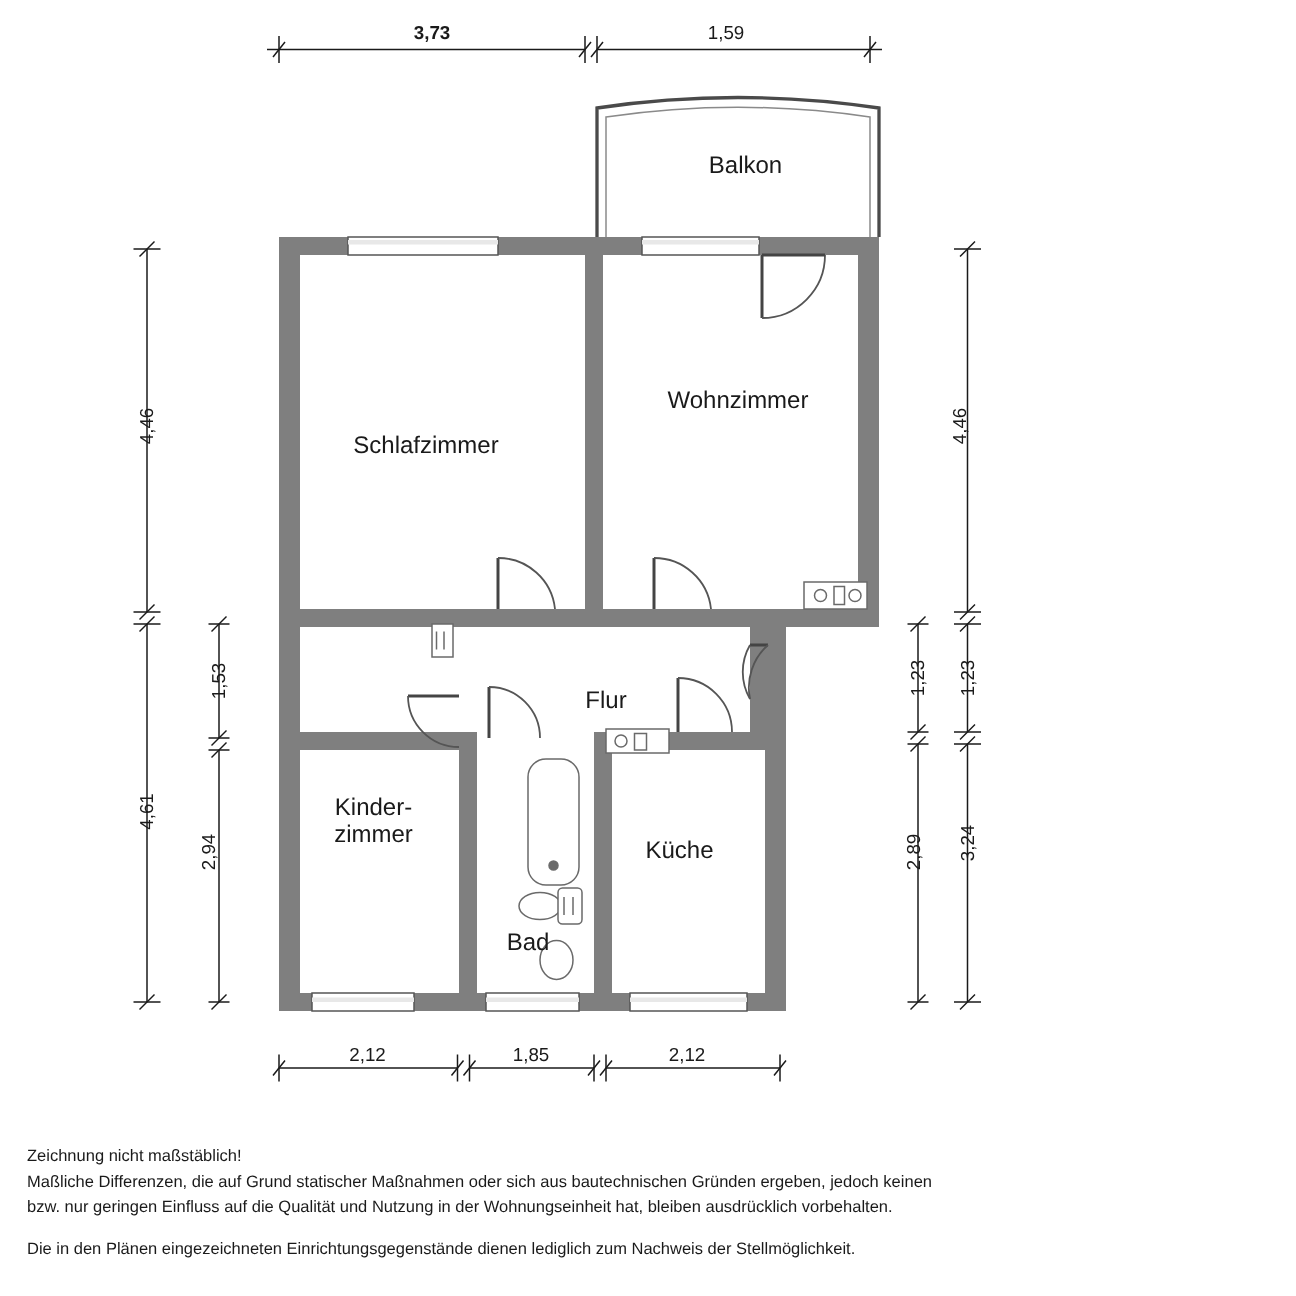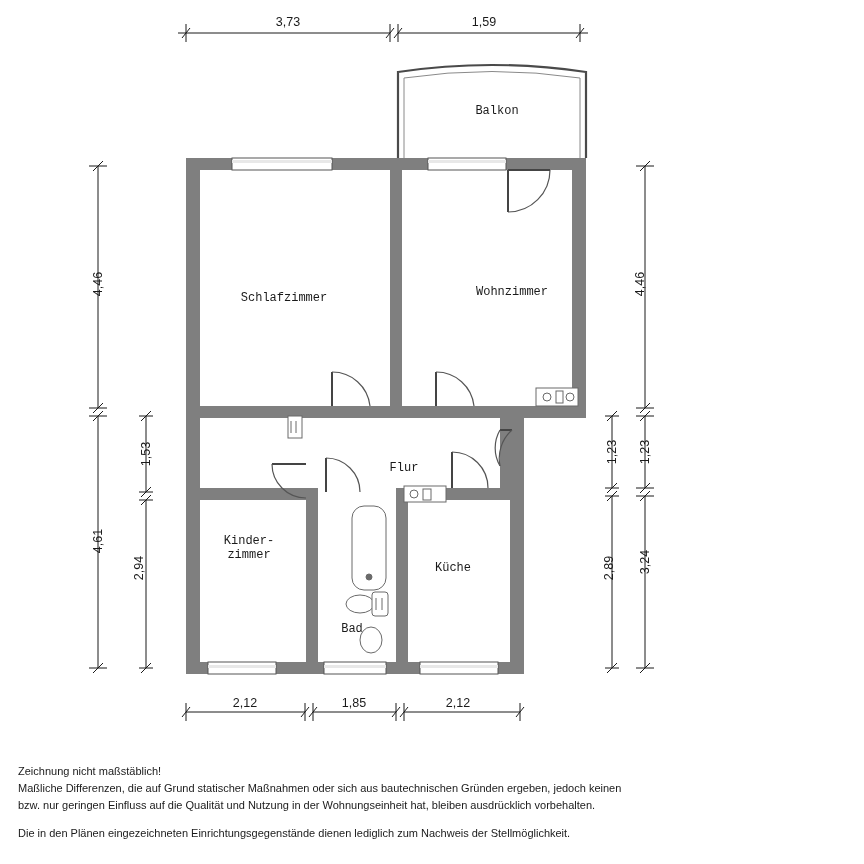--- a/index.html
+++ b/index.html
@@ -16,24 +16,23 @@
     left:0;top:0;
     width:864px;height:864px;
   }
   .lbl{
     position:absolute;
     font-family:"Liberation Sans", sans-serif;
     color:#1a1a1a;
     white-space:pre;
   }
   .room{
-    font-size:12px;
+    font-size:16px;
     text-align:center;
     transform:translate(-50%,-50%);
-    font-family:Liberation Mono, monospace;
   }
   .dim{
     font-size:12.5px;
     transform:translate(-50%,-50%);
   }
   .dim.vert{
     transform:translate(-50%,-50%) rotate(-90deg);
   }
   .note{
     position:absolute;
@@ -231,28 +230,28 @@
     <rect x="372" y="592" width="16" height="24" rx="3"></rect>
     <line x1="376" y1="598" x2="376" y2="610"></line>
     <line x1="382" y1="598" x2="382" y2="610"></line>
 
     <ellipse cx="371" cy="640" rx="11" ry="13"></ellipse>
   </g>
 </svg>
 
 <div class="lbl room" style="left:497px;top:111px;">Balkon</div>
 <div class="lbl room" style="left:284px;top:270px;margin-top:28px;">Schlafzimmer</div>
-<div class="lbl room" style="left:512px;top:268px;margin-top:24px;">Wohnzimmer</div>
+<div class="lbl room" style="left:492px;top:268px;">Wohnzimmer</div>
 <div class="lbl room" style="left:404px;top:449px;margin-top:19px;">Flur</div>
 <div class="lbl room" style="left:249px;top:548px;">Kinder-
 zimmer</div>
 <div class="lbl room" style="left:352px;top:629px;">Bad</div>
 <div class="lbl room" style="left:453px;top:568px;">Küche</div>
 
-<div class="lbl dim" style="left:288px;top:22px;">3,73</div>
+<div class="lbl dim" style="left:288px;top:22px;font-weight:bold;">3,73</div>
 <div class="lbl dim" style="left:484px;top:22px;">1,59</div>
 
 <div class="lbl dim" style="left:245px;top:703px;">2,12</div>
 <div class="lbl dim" style="left:354px;top:703px;">1,85</div>
 <div class="lbl dim" style="left:458px;top:703px;">2,12</div>
 
 <div class="lbl dim vert" style="left:98px;top:284px;">4,46</div>
 <div class="lbl dim vert" style="left:146px;top:454px;">1,53</div>
 <div class="lbl dim vert" style="left:139px;top:568px;">2,94</div>
 <div class="lbl dim vert" style="left:98px;top:541px;">4,61</div>

